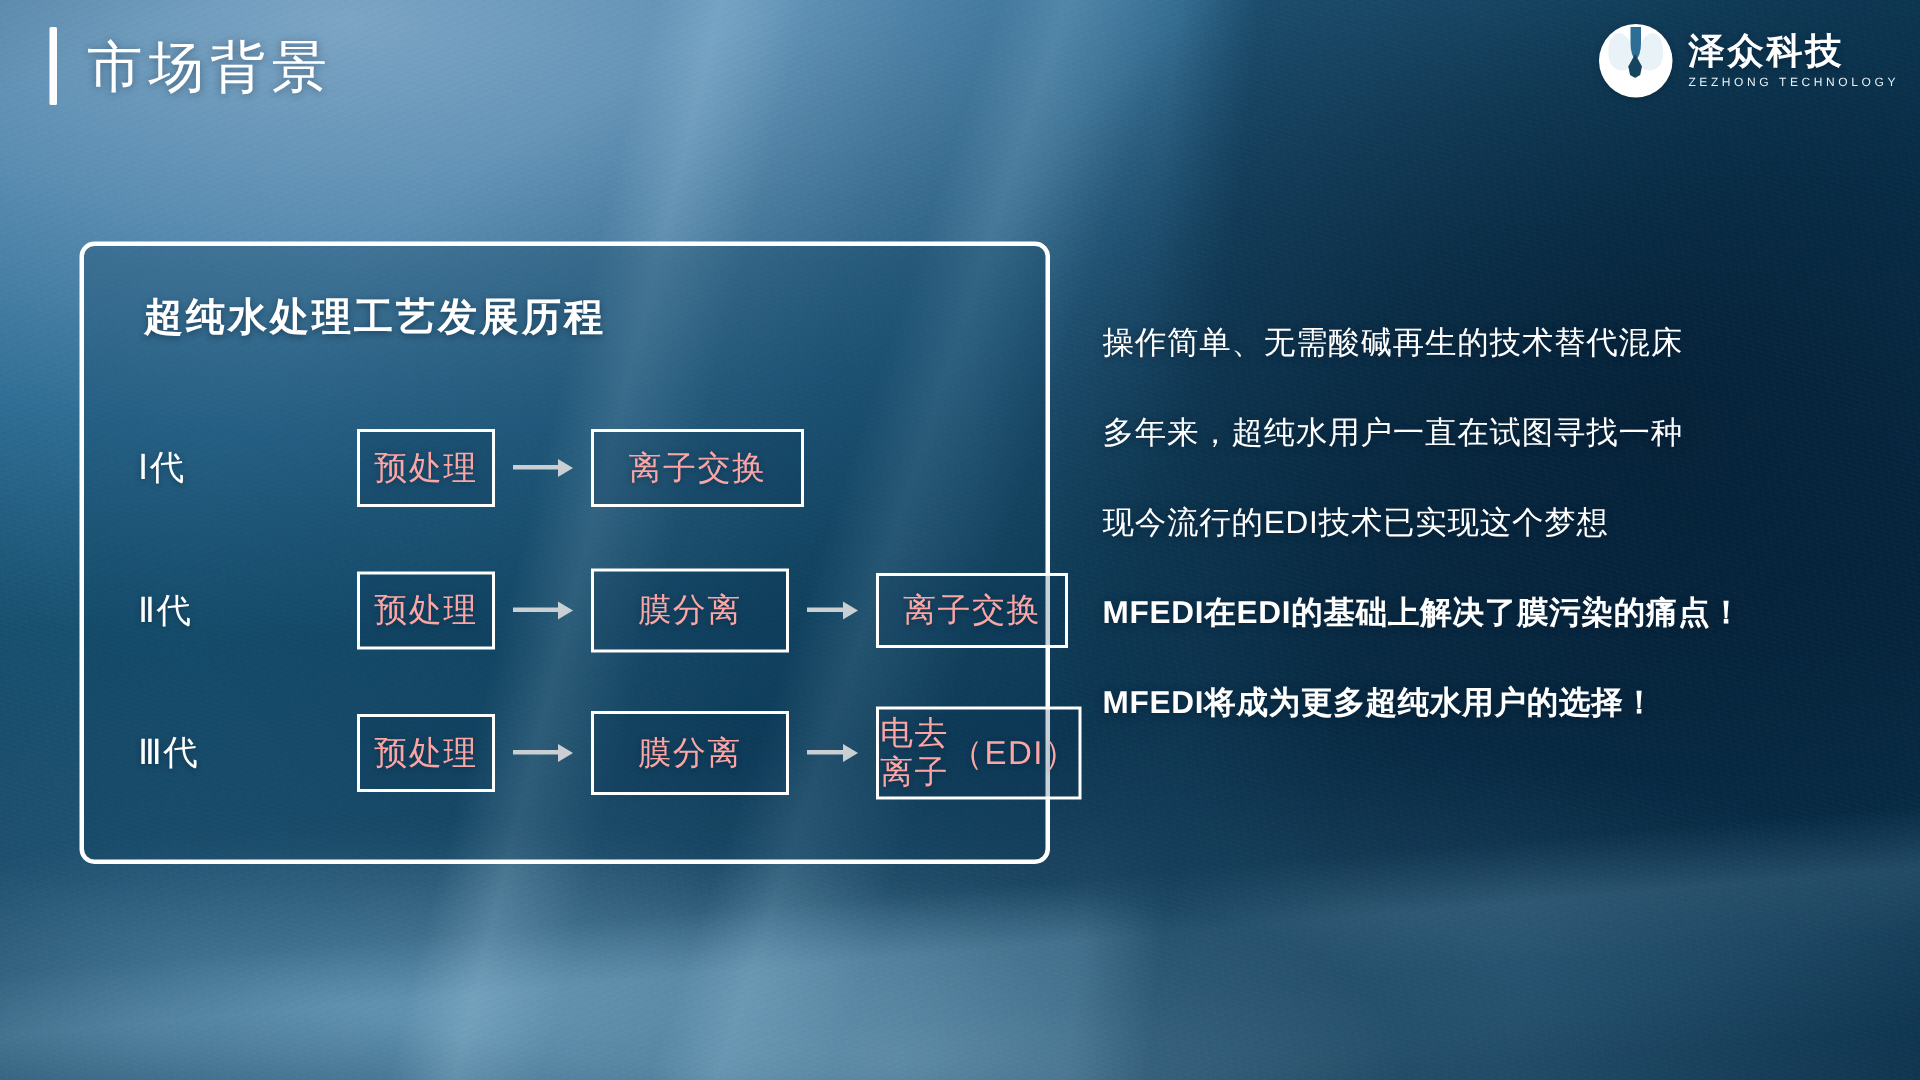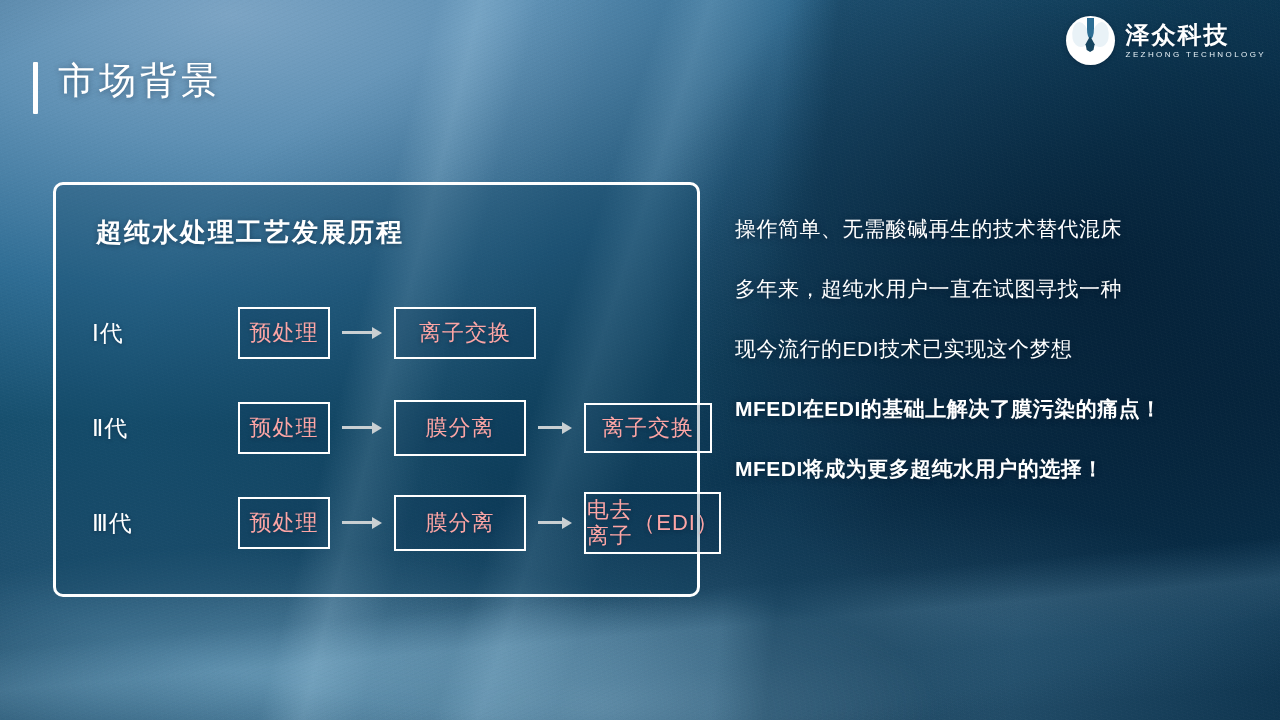--- a/index.html
+++ b/index.html
@@ -41,21 +41,21 @@
     filter:blur(6px);}
   .bg-noise{position:absolute;inset:0;opacity:.30;
     background-image:
       repeating-linear-gradient(17deg, rgba(255,255,255,.045) 0 1px, transparent 1px 3px),
       repeating-linear-gradient(-23deg, rgba(0,0,0,.05) 0 1px, transparent 1px 4px),
       repeating-linear-gradient(80deg, rgba(255,255,255,.03) 0 1px, transparent 1px 5px);}
   .bg-vig{position:absolute;inset:0;
     background:radial-gradient(120% 100% at 50% 45%, rgba(0,0,0,0) 55%, rgba(2,20,36,.45) 100%);}
 
   
-  .title-wrap{position:absolute;left:33px;top:18px;display:flex;align-items:flex-start;gap:20px;margin-top:44px;}
+  .title-wrap{position:absolute;left:33px;top:18px;display:flex;align-items:center;gap:20px;}
   .title-bar{width:5px;height:52px;background:#ffffff;border-radius:1px;}
   .slide-title{color:#ffffff;font-size:37px;font-weight:400;letter-spacing:4px;
     line-height:1;text-shadow:0 1px 6px rgba(0,20,40,.40);}
 
   
   .logo{position:absolute;right:14px;top:16px;display:flex;align-items:center;gap:11px;}
   .logo-mark{width:49px;height:49px;border-radius:50%;background:#ffffff;
     position:relative;box-shadow:0 1px 5px rgba(0,20,40,.35);overflow:hidden;}
   .logo-mark .leafL,.logo-mark .leafR{position:absolute;top:6px;width:17px;height:25px;
     background:#e9f2f7;border-radius:50% 50% 48% 48%/62% 62% 38% 38%;}
@@ -65,21 +65,21 @@
     background:#2d6e94;border-radius:0 0 50% 50%;}
   .logo-mark .drop{position:absolute;left:50%;top:20px;margin-left:-6px;width:12px;height:16px;
     background:#15445f;border-radius:50% 50% 50% 50%/66% 66% 34% 34%;
     clip-path:polygon(50% 0%,88% 52%,78% 88%,50% 100%,22% 88%,12% 52%);}
   .logo-text{display:flex;flex-direction:column;justify-content:center;}
   .logo-cn{color:#ffffff;font-size:24px;font-weight:700;letter-spacing:2px;line-height:1.05;
     text-shadow:0 1px 4px rgba(0,20,40,.45);}
   .logo-en{color:#e8f2f8;font-size:8px;letter-spacing:2.4px;margin-top:3px;font-weight:400;}
 
   
-  .card{position:absolute;left:53px;top:182px;width:647px;height:415px;
+  .card{position:absolute;left:53px;top:161px;width:647px;height:415px;
     border:3px solid #ffffff;border-radius:10px;box-sizing:border-box;
     background:rgba(14,62,92,.30);}
   .card-title{position:absolute;left:40px;top:30px;color:#ffffff;font-size:26px;font-weight:700;
     letter-spacing:2px;text-shadow:0 1px 5px rgba(0,20,40,.45);}
 
   .rows{position:absolute;left:0;top:100px;width:100%;}
   .row{position:relative;height:95px;}
   .gen{position:absolute;left:36px;top:50%;transform:translateY(-50%);
     color:#ffffff;font-size:23px;letter-spacing:1px;white-space:nowrap;
     text-shadow:0 1px 4px rgba(0,20,40,.40);}

